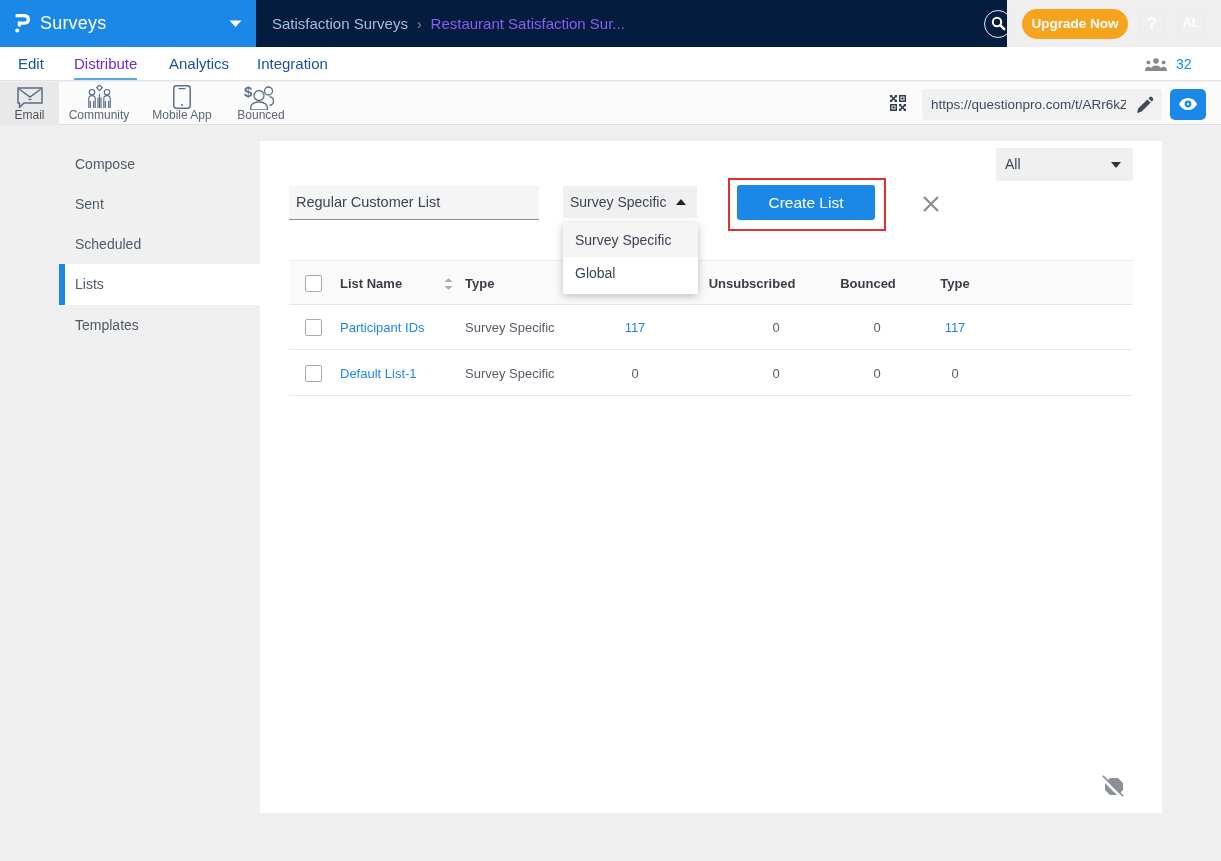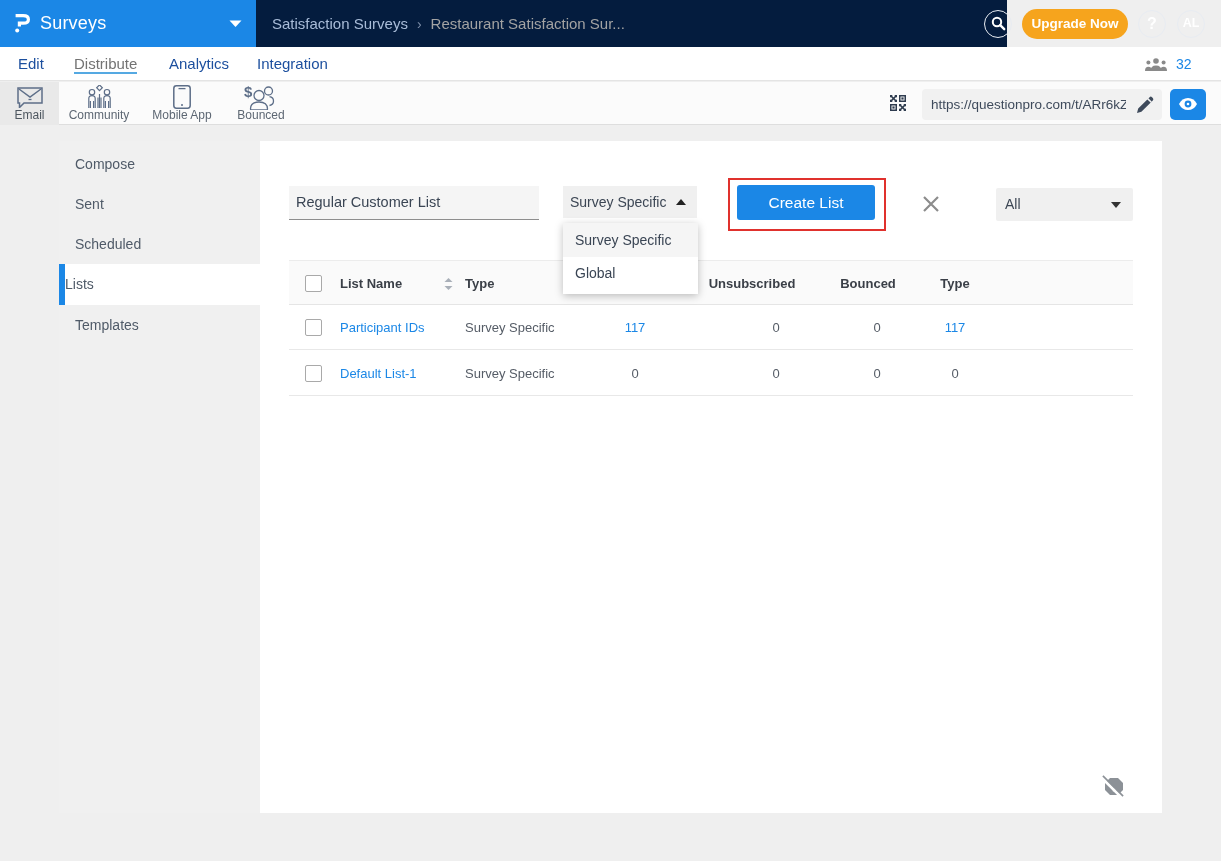--- a/index.html
+++ b/index.html
@@ -5,43 +5,43 @@
   * { margin:0; padding:0; box-sizing:border-box; }
   html,body { width:1221px; height:861px; background:#EFEFEF; font-family:"Liberation Sans", sans-serif; overflow:hidden; }
   .abs { position:absolute; }
   
   #hdr { position:absolute; left:0; top:0; width:1007px; height:47px; background:#041C3E; }
   #logoBlock { position:absolute; left:0; top:0; width:256px; height:47px; background:#1B87E6; }
   #logoBlock .brand { position:absolute; left:40px; top:13px; color:#fff; font-size:18px; font-weight:500; letter-spacing:0.2px; }
   #crumb { position:absolute; left:272px; top:0; height:47px; line-height:47px; font-size:15px; }
   #crumb .c1 { color:#A9BCD8; font-weight:500; }
   #crumb .sep { color:#7E8EA8; padding:0 9px; font-size:14px; }
-  #crumb .c2 { color:#a3a3a3; font-weight:500; }
+  #crumb .c2 { color:#8b5cf6; font-weight:500; }
   .circleBtn { position:absolute; top:10px; width:28px; height:28px; border:1.5px solid #E8ECF2; border-radius:50%; color:#fff; text-align:center; }
   #upgrade { position:absolute; left:1022px; top:9px; width:106px; height:30px; background:#F6A41D; border-radius:15px; color:#fff; font-size:13.5px; font-weight:700; text-align:center; line-height:30px; }
   
   #nav2 { position:absolute; left:0; top:47px; width:1221px; height:34px; background:#fff; border-bottom:1px solid #E4E4E4; }
   #nav2 .item { position:absolute; top:8px; font-size:15px; font-weight:500; color:#1C4F9E; }
-  #nav2 .active { color:#737373; border-bottom:2px solid #55A9E2; padding-bottom:0; }
+  #nav2 .active { color:#6d28d9; border-bottom:2px solid #55A9E2; padding-bottom:6px; }
   #nav2 .cnt { position:absolute; left:1176px; top:9px; color:#1B87E6; font-size:14px; }
   
   #tbar { position:absolute; left:0; top:82px; width:1221px; height:43px; background:#FBFBFB; border-bottom:1px solid #DEDEDE; }
   .toolItem { position:absolute; top:0; height:43px; text-align:center; color:#5D6773; font-size:12px; }
   .toolItem .lbl { position:absolute; bottom:3px; width:100%; text-align:center; font-size:12px; }
   #toolEmail { left:0; width:59px; background:#E9E9E9; }
   #urlBox { position:absolute; left:922px; top:7px; width:240px; height:31px; background:#F1F1F1; border-radius:4px; }
   #urlBox .t { position:absolute; left:9px; top:8px; width:195px; font-size:13.5px; color:#3E4A5B; white-space:nowrap; overflow:hidden; }
   #eyeBtn { position:absolute; left:1170px; top:7px; width:36px; height:31px; background:#1B87E6; border-radius:5px; }
   
   #card { position:absolute; left:59px; top:141px; width:1103px; height:672px; background:#fff; }
   #sidebar { position:absolute; left:0; top:0; width:201px; height:672px; background:#F0F0F0; }
   #sidebar .sitem { position:absolute; left:0; width:201px; height:40px; line-height:40px; padding-left:16px; font-size:14px; color:#4F5A68; }
-  #sidebar .sactive { background:#fff; border-left:6px solid #1B87E6; padding-left:0; }
-  
-  #allSel { position:absolute; left:937px; top:7px; width:137px; height:33px; background:#F0F0F0; border-radius:2px; font-size:14px; color:#3C4654; line-height:33px; padding-left:9px;margin-top:40px; }
+  #sidebar .sactive { background:#fff; border-left:6px solid #1B87E6; padding-left:10px; }
+  
+  #allSel { position:absolute; left:937px; top:7px; width:137px; height:33px; background:#F0F0F0; border-radius:2px; font-size:14px; color:#3C4654; line-height:33px; padding-left:9px; }
   #nameInput { position:absolute; left:230px; top:45px; width:250px; height:34px; background:#F5F5F5; border-bottom:1px solid #8E8E8E; font-size:14.5px; color:#3A4554; line-height:33px; padding-left:7px; }
   #typeSel { position:absolute; left:504px; top:45px; width:134px; height:32px; background:#F0F0F0; font-size:14px; color:#3C4654; line-height:32px; padding-left:7px; }
   #menu { position:absolute; left:504px; top:82px; width:135px; height:71px; background:#fff; box-shadow:0 2px 8px rgba(0,0,0,0.25); z-index:5; }
   #menu .opt { height:33px; line-height:33px; padding-left:12px; font-size:14px; color:#3A4554; }
   #menu .opt.hl { background:#F5F5F5; height:34px; line-height:34px; }
   #redBox { position:absolute; left:669px; top:37px; width:158px; height:53px; border:2px solid #E0312D; }
   #createBtn { position:absolute; left:678px; top:44px; width:138px; height:35px; background:#1B87E6; border-radius:3px; color:#fff; font-size:15.5px; font-weight:500; text-align:center; line-height:35px; }
   #xIcon { position:absolute; left:864px; top:55px; }
   
   #thead { position:absolute; left:230px; top:119px; width:844px; height:45px; background:#FAFAFA; border-top:1px solid #ECECEC; border-bottom:1px solid #E5E5E5; font-weight:700; font-size:13px; color:#3A3F47; }

